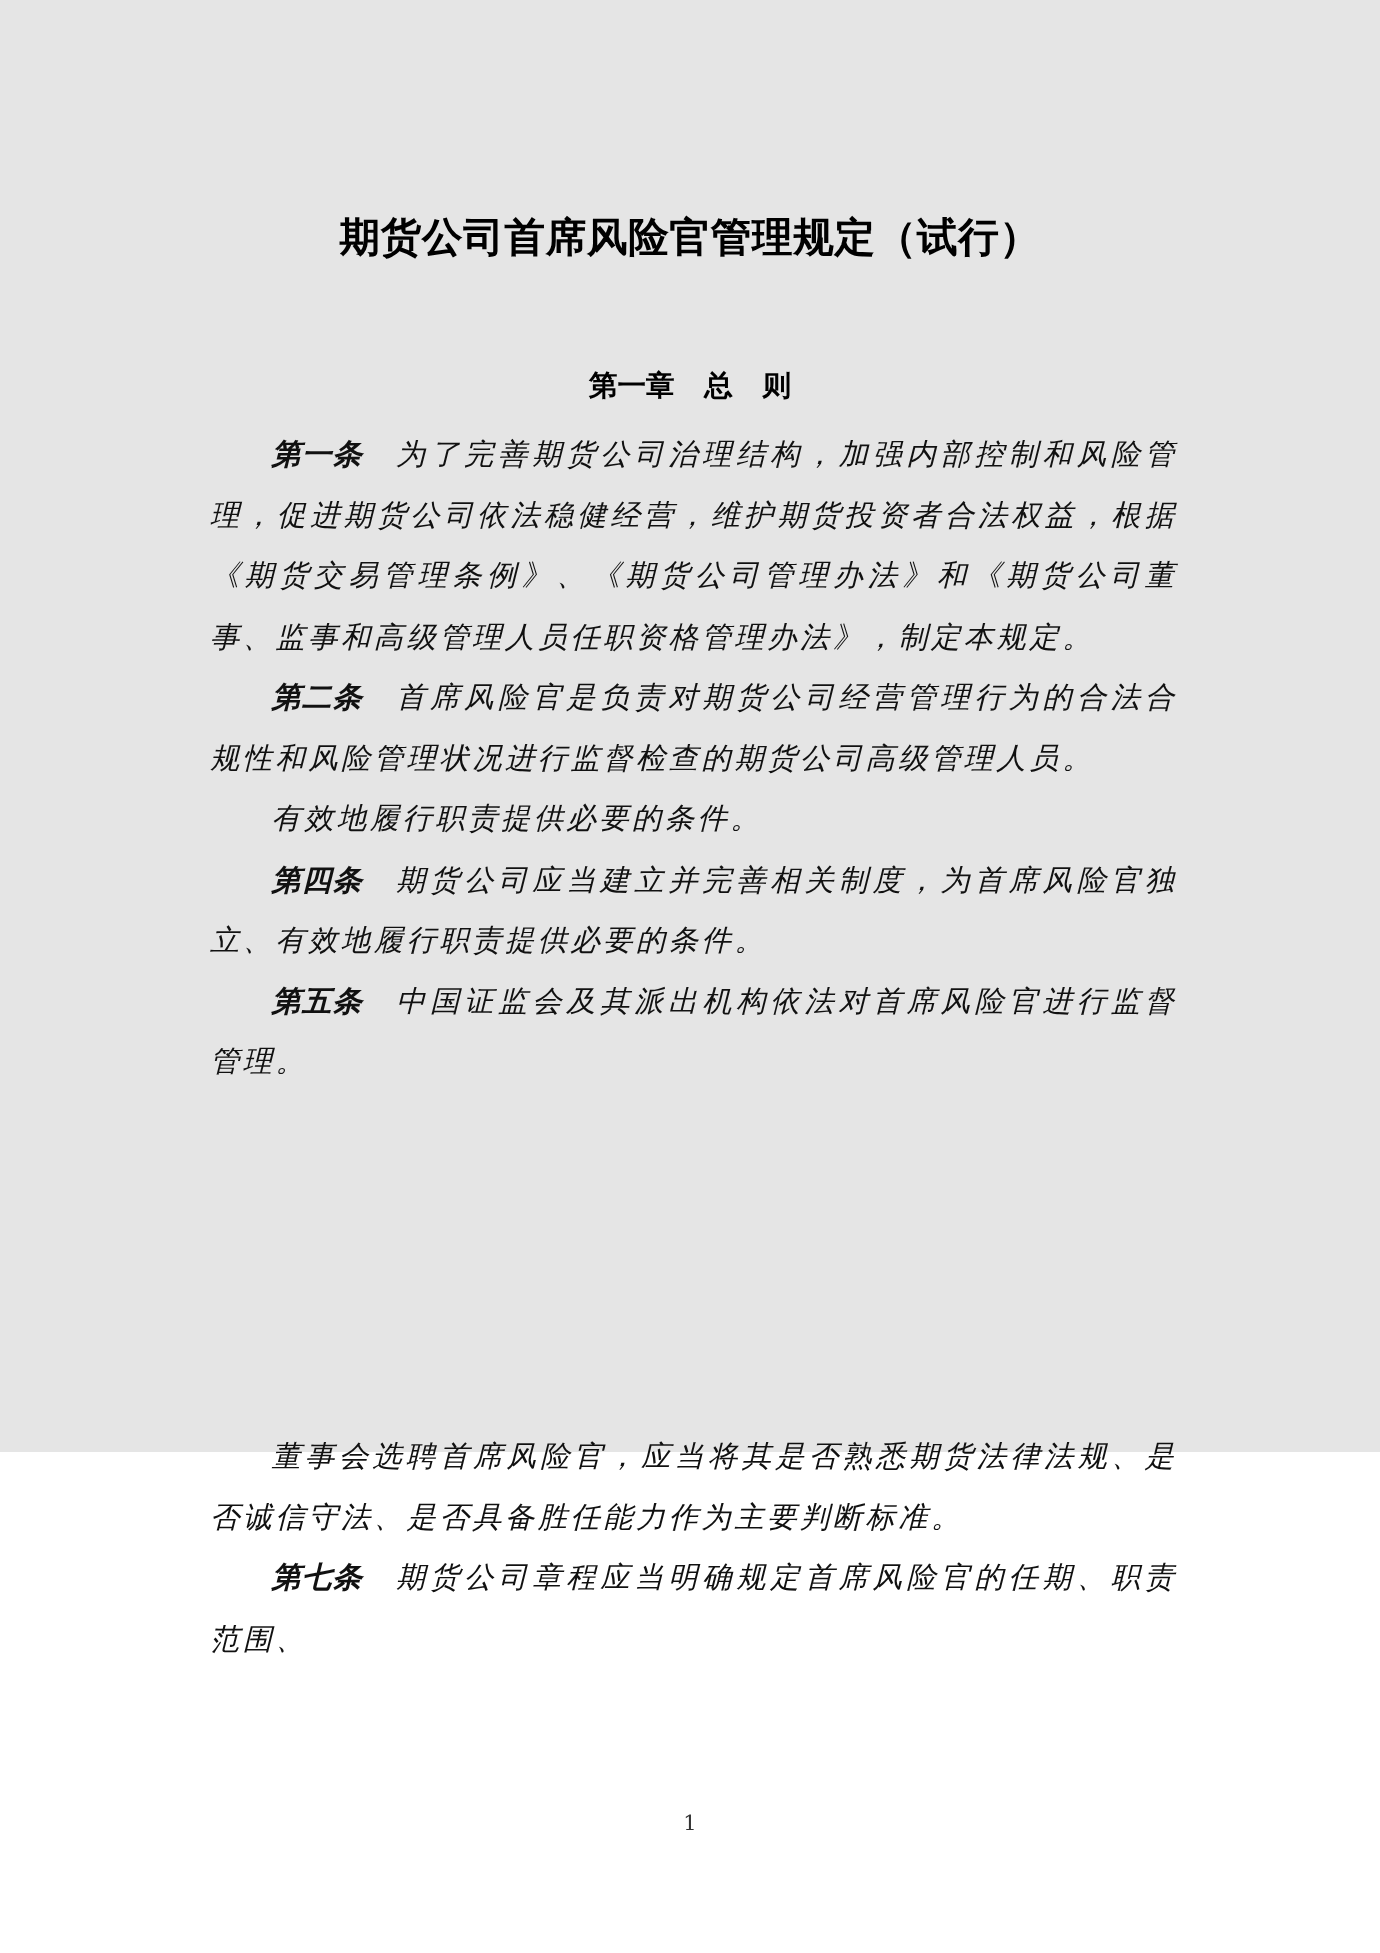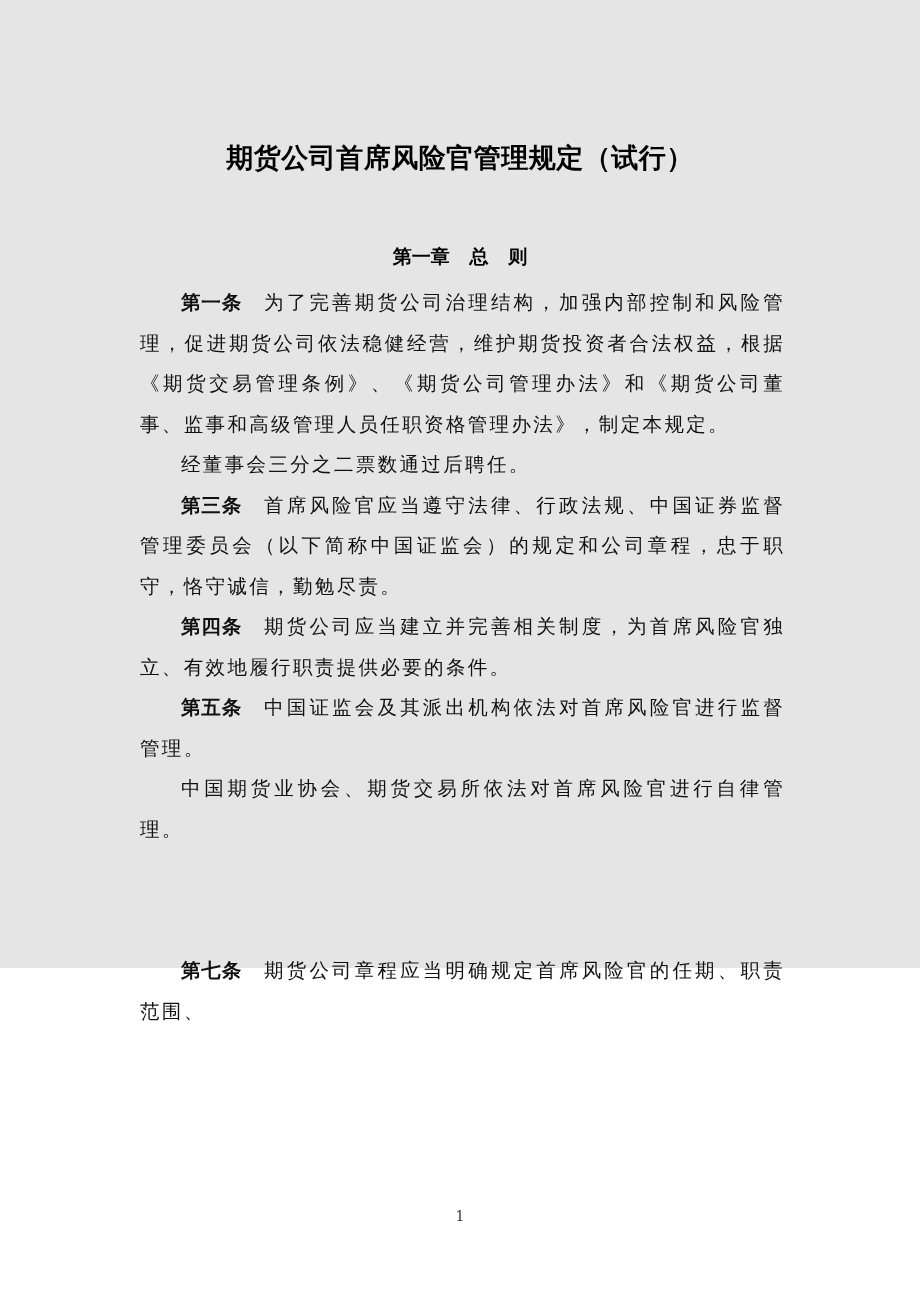--- a/index.html
+++ b/index.html
@@ -6,44 +6,44 @@
   body { width: 920px; height: 1302px; position: relative; overflow: hidden;
          font-family: "DejaVu Serif", "Liberation Serif", serif; color: #111; }
   .page { position: absolute; left: 0; top: 0; width: 920px; height: 968px; background: #e5e5e5; }
   .title { position: absolute; top: 140px; left: 0; width: 920px; text-align: center;
            font-family: "DejaVu Sans", "Liberation Sans", sans-serif; font-weight: bold;
            font-size: 27px; letter-spacing: 0.5px; color: #000; }
   .chapter { position: absolute; left: 0; width: 920px; text-align: center;
              font-family: "DejaVu Sans", "Liberation Sans", sans-serif; font-weight: bold;
              font-size: 19px; color: #000; white-space: pre; }
   .body { position: absolute; left: 140px; width: 645px; font-size: 19.5px;
-          line-height: 40.5px; letter-spacing: 2.35px; text-align: justify; }
+          line-height: 40.5px; letter-spacing: 2.35px; text-align: justify; font-style: italic; }
   .para { margin: 0; text-indent: 41px; }
   .art { font-family: "DejaVu Sans", "Liberation Sans", sans-serif; font-weight: bold;
          letter-spacing: 0; margin-right: 22px; }
   .pageno { position: absolute; top: 1208px; left: 0; width: 920px; text-align: center;
             font-size: 14px; color: #333; }
 </style>
 </head>
 <body>
 
 <div class="page">
 
   <div class="title">期货公司首席风险官管理规定（试行）</div>
 
   <div class="chapter" style="top:244px;">第一章   总   则</div>
 
   <div class="body" style="top:283px;">
     <p class="para"><span class="art">第一条</span><span>为了完善期货公司治理结构，加强内部控制和风险管理，促进期货公司依法稳健经营，维护期货投资者合法权益，根据《期货交易管理条例》、《期货公司管理办法》和《期货公司董事、监事和高级管理人员任职资格管理办法》，制定本规定。</span></p>
-    <p class="para"><span>经董事会三分之二票数通过后聘任。</span></p>
-    <p class="para"><span class="art">第三条</span><span>首席风险官应当遵守法律、行政法规、中国证券监督管理委员会（以下简称中国证监会）的规定和公司章程，忠于职守，恪守诚信，勤勉尽责。</span></p>
+    <p class="para"><span class="art">第二条</span><span>首席风险官是负责对期货公司经营管理行为的合法合规性和风险管理状况进行监督检查的期货公司高级管理人员。</span></p>
+    <p class="para"><span>有效地履行职责提供必要的条件。</span></p>
     <p class="para"><span class="art">第四条</span><span>期货公司应当建立并完善相关制度，为首席风险官独立、有效地履行职责提供必要的条件。</span></p>
     <p class="para"><span class="art">第五条</span><span>中国证监会及其派出机构依法对首席风险官进行监督管理。</span></p>
-    <p class="para"><span>中国期货业协会、期货交易所依法对首席风险官进行自律管理。</span></p>
   </div>
 
 
   <div class="body" style="top:951px;">
+    <p class="para"><span>董事会选聘首席风险官，应当将其是否熟悉期货法律法规、是否诚信守法、是否具备胜任能力作为主要判断标准。</span></p>
     <p class="para"><span class="art">第七条</span><span>期货公司章程应当明确规定首席风险官的任期、职责范围、</span></p>
   </div>
 
   <div class="pageno">1</div>
 </div>
 
 </body></html>

